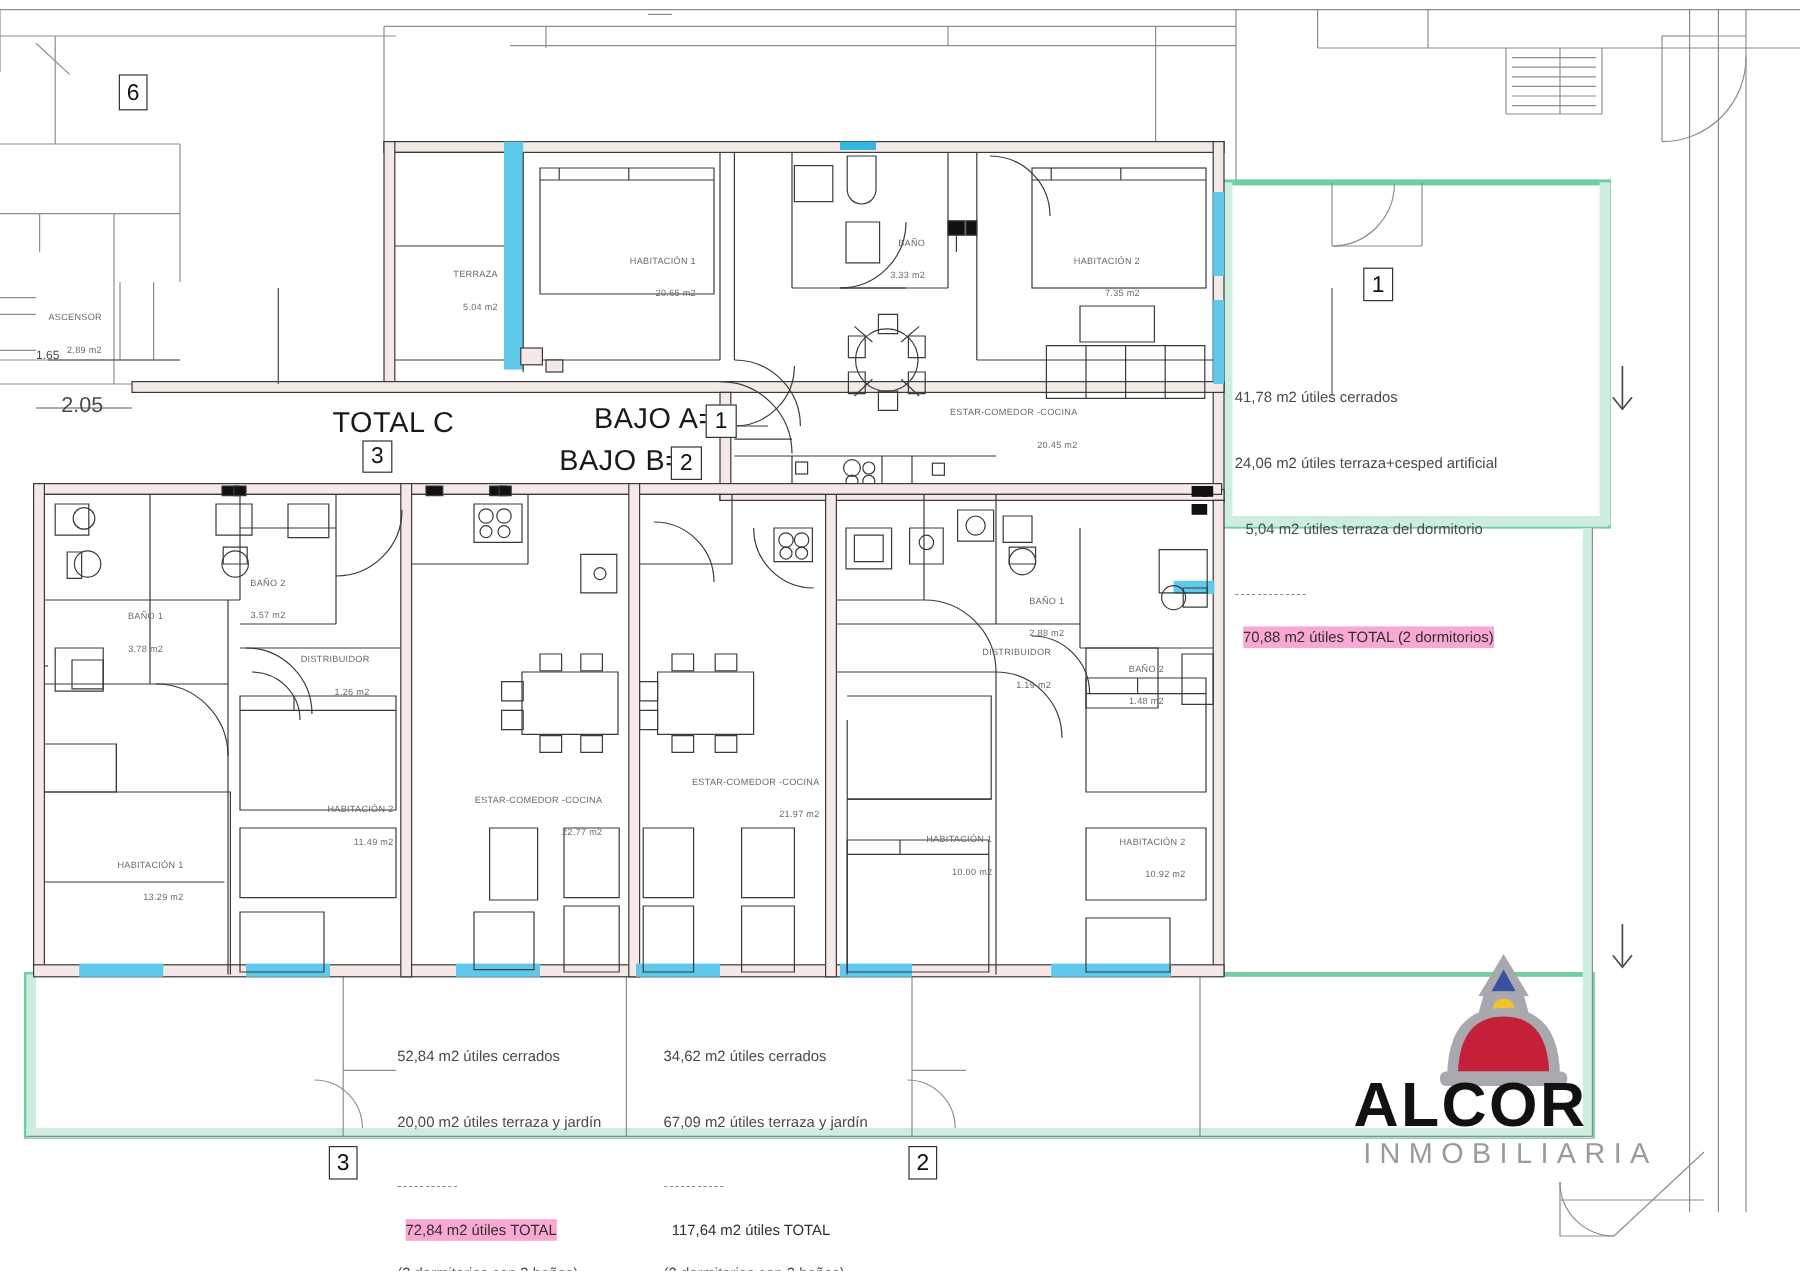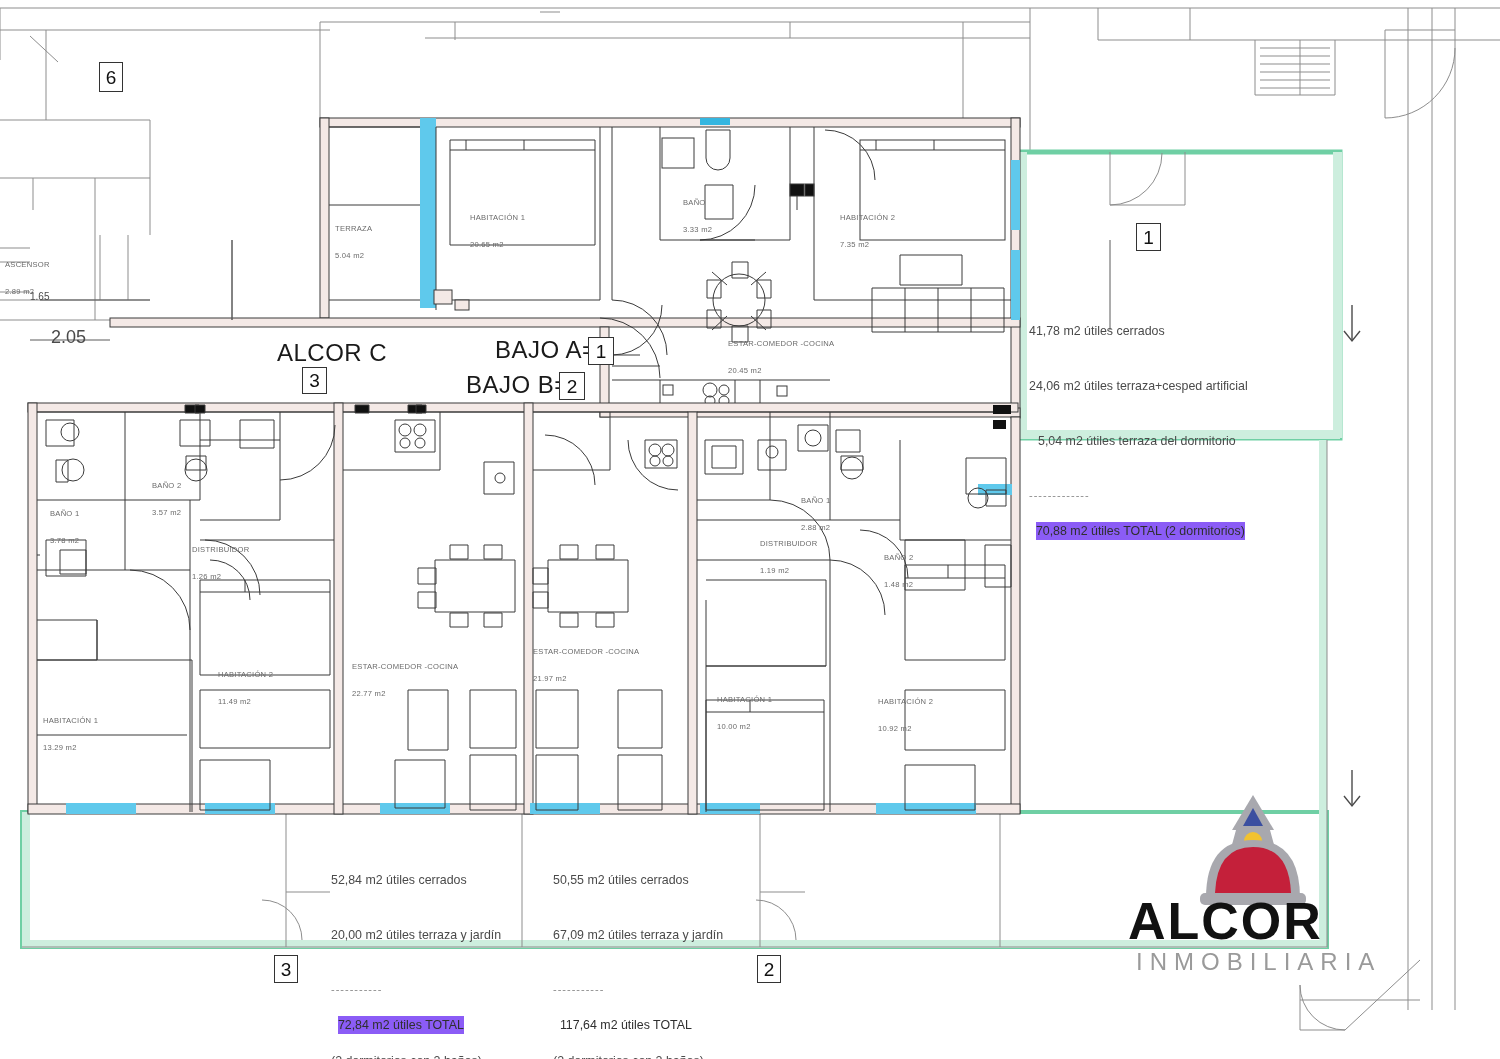--- a/index.html
+++ b/index.html
@@ -2,32 +2,32 @@
 <html><head>
 <meta charset="utf-8">
 <style>
   html,body{margin:0;padding:0;background:#ffffff;}
   body{width:1500px;height:1059px;position:relative;overflow:hidden;
        font-family:"Liberation Sans", sans-serif;color:#2b2b2b;}
   #plan{position:absolute;left:0;top:0;width:1500px;height:1059px;}
 
   
   .lbl{position:absolute;white-space:pre;line-height:1.18;color:#5a5a5a;}
-  .room{font-size:7.6px;text-align:left;letter-spacing:.25px;color:#6a6a6a;}
+  .room{font-size:7.6px;text-align:right;letter-spacing:.25px;color:#6a6a6a;}
   .room .a{display:block;}
   .room .b{display:block;}
 
   .bigttl{position:absolute;font-size:24px;color:#1a1a1a;letter-spacing:.5px;white-space:pre;}
   .numbox{position:absolute;border:1.3px solid #333;background:#fff;
           display:flex;align-items:center;justify-content:center;
           font-size:19px;color:#111;line-height:1;}
 
   .ann{position:absolute;font-size:12.4px;color:#4a4a4a;line-height:1.48;white-space:pre;}
   .ann .tot{color:#2f2f2f;}
-  .hl{background:#8b5cf6;}
+  .hl{background:#f9a8d4;}
   .dashline{letter-spacing:1px;color:#8a8a8a;font-size:11px;}
 
   .dim{position:absolute;color:#4a4a4a;white-space:pre;}
   #logoTxt{position:absolute;left:1128px;top:895px;font-size:52px;font-weight:bold;
            color:#111;letter-spacing:2px;line-height:1;}
   #logoSub{position:absolute;left:1136px;top:950px;font-size:24px;color:#9a9a9a;
            letter-spacing:7px;line-height:1;}
 </style>
 </head>
 <body>
@@ -405,21 +405,21 @@
     <path d="M1253 795 L1232 830 H1274 Z" fill="#a8a8ae"></path>
     <path d="M1253 808 L1243 826 H1263 Z" fill="#3b4fa0"></path>
     <path d="M1236 830 q17 -8 34 0 l6 22 q-23 -7 -46 0 Z" fill="#a8a8ae"></path>
     <circle cx="1253" cy="841" r="9" fill="#f2c230"></circle>
     <path d="M1206 898 q0 -58 47 -58 q47 0 47 58 Z" fill="#a8a8ae"></path>
     <path d="M1215 893 q2 -46 38 -46 q36 0 38 46 Z" fill="#c4203a"></path>
     <rect x="1200" y="893" width="106" height="12" rx="5" fill="#a8a8ae"></rect>
   </g>
 </svg>
 
-<div class="bigttl" style="left:277px;top:339px;">ALCOR C</div>
+<div class="bigttl" style="left:277px;top:339px;">TOTAL C</div>
 <div class="numbox" style="left:302px;top:367px;width:23px;height:25px;">3</div>
 
 <div class="bigttl" style="left:495px;top:336px;">BAJO A=</div>
 <div class="numbox" style="left:588px;top:337px;width:24px;height:26px;">1</div>
 
 <div class="bigttl" style="left:466px;top:371px;">BAJO B=</div>
 <div class="numbox" style="left:559px;top:372px;width:24px;height:26px;">2</div>
 
 <div class="numbox" style="left:99px;top:62px;width:22px;height:28px;">6</div>
 <div class="numbox" style="left:1136px;top:223px;width:23px;height:26px;">1</div>
@@ -529,21 +529,21 @@
 
 <div class="ann" style="left:331px;top:834px;">
   <div>52,84 m2 útiles cerrados</div>
   <div>20,00 m2 útiles terraza y jardín</div>
   <div class="dashline">-----------</div>
   <div class="tot hl" style="display:inline-block;">72,84 m2 útiles TOTAL</div>
   <div>(2 dormitorios con 2 baños)</div>
 </div>
 
 <div class="ann" style="left:553px;top:834px;">
-  <div>50,55 m2 útiles cerrados</div>
+  <div>34,62 m2 útiles cerrados</div>
   <div>67,09 m2 útiles terraza y jardín</div>
   <div class="dashline">-----------</div>
   <div class="tot" style="display:inline-block;">117,64 m2 útiles TOTAL</div>
   <div>(2 dormitorios con 2 baños)</div>
 </div>
 
 <div id="logoTxt">ALCOR</div>
 <div id="logoSub">INMOBILIARIA</div>
 
 </body></html>

